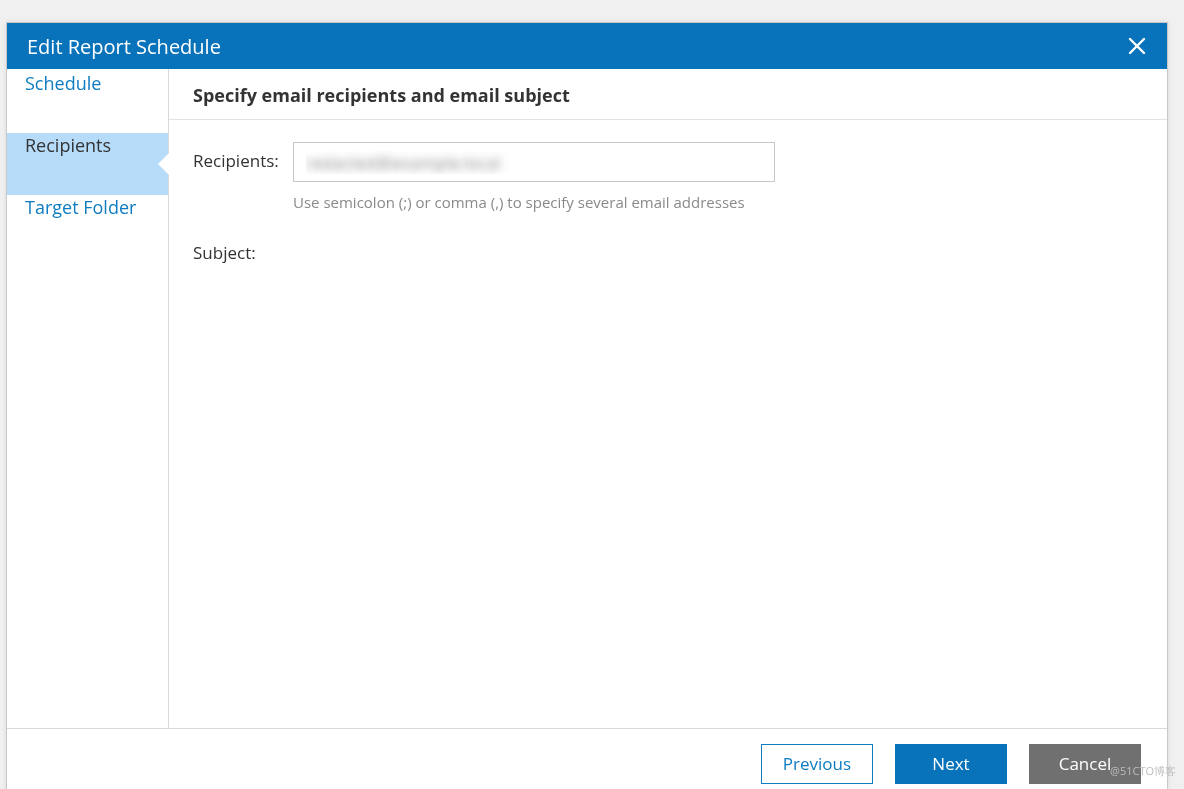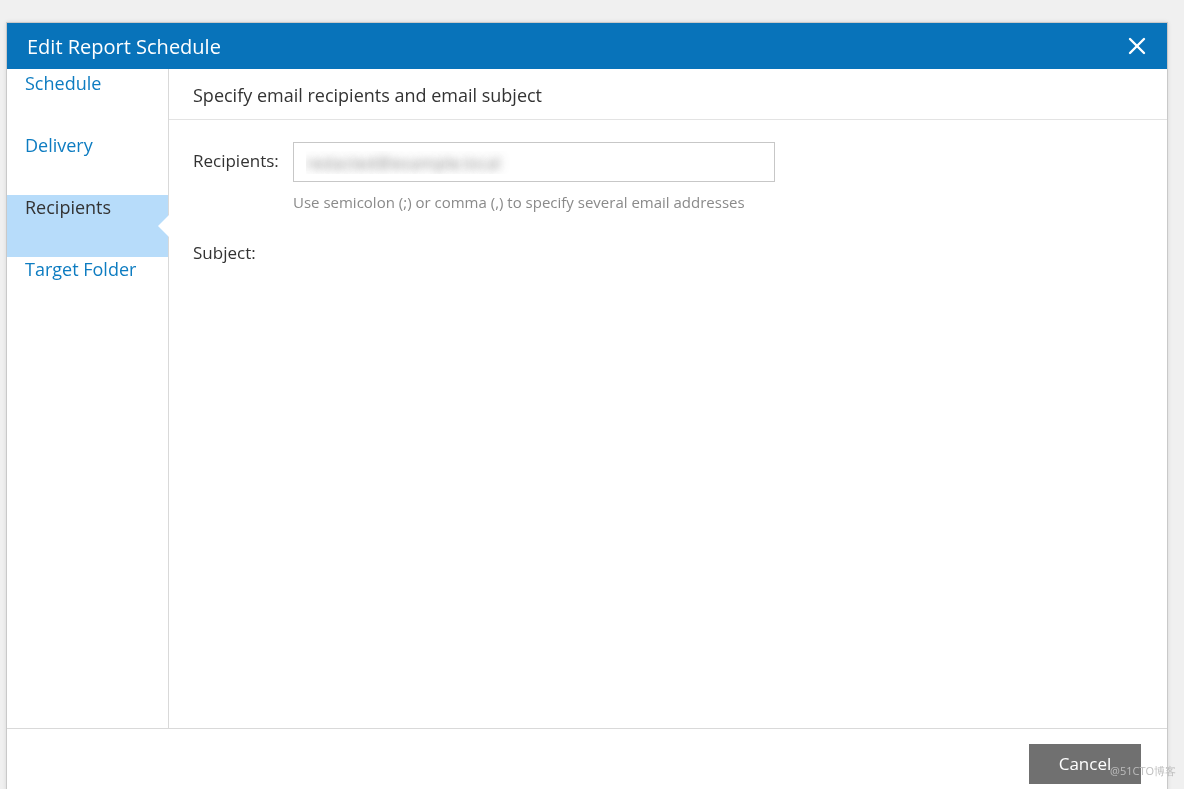--- a/index.html
+++ b/index.html
@@ -87,21 +87,21 @@
     }
     .main {
       flex: 1;
       display: flex;
       flex-direction: column;
     }
     .main-header {
       padding: 14px 24px 12px 24px;
       border-bottom: 1px solid #e3e3e3;
       font-size: 18px;
-      font-weight: 400;
+      font-weight: 700;
       color: #333;
     }
     .main-content {
       flex: 1;
       padding: 22px 24px;
     }
     .form-row {
       display: flex;
       align-items: flex-start;
       margin-bottom: 22px;
@@ -191,23 +191,20 @@
       </svg>
     </div>
   </div>
 
   <div class="body">
 
     <div class="sidebar">
       <div class="sidebar-item">
         <span>Schedule</span>
       </div>
-      <div class="sidebar-item">
-        <span>Delivery</span>
-      </div>
       <div class="sidebar-item active">
         <span>Recipients</span>
       </div>
       <div class="sidebar-item">
         <span>Target Folder</span>
       </div>
     </div>
 
     <div class="main">
       <div class="main-header">Specify email recipients and email subject</div>
@@ -225,18 +222,20 @@
         <div class="form-row">
           <div class="form-label">Subject:</div>
         </div>
 
       </div>
     </div>
 
   </div>
 
   <div class="footer">
+    <button class="btn btn-secondary">Previous</button>
+    <button class="btn btn-primary">Next</button>
     <button class="btn btn-cancel">Cancel</button>
   </div>
 
 </div>
 
 <div class="watermark">@51CTO博客</div>
 
 </body></html>

